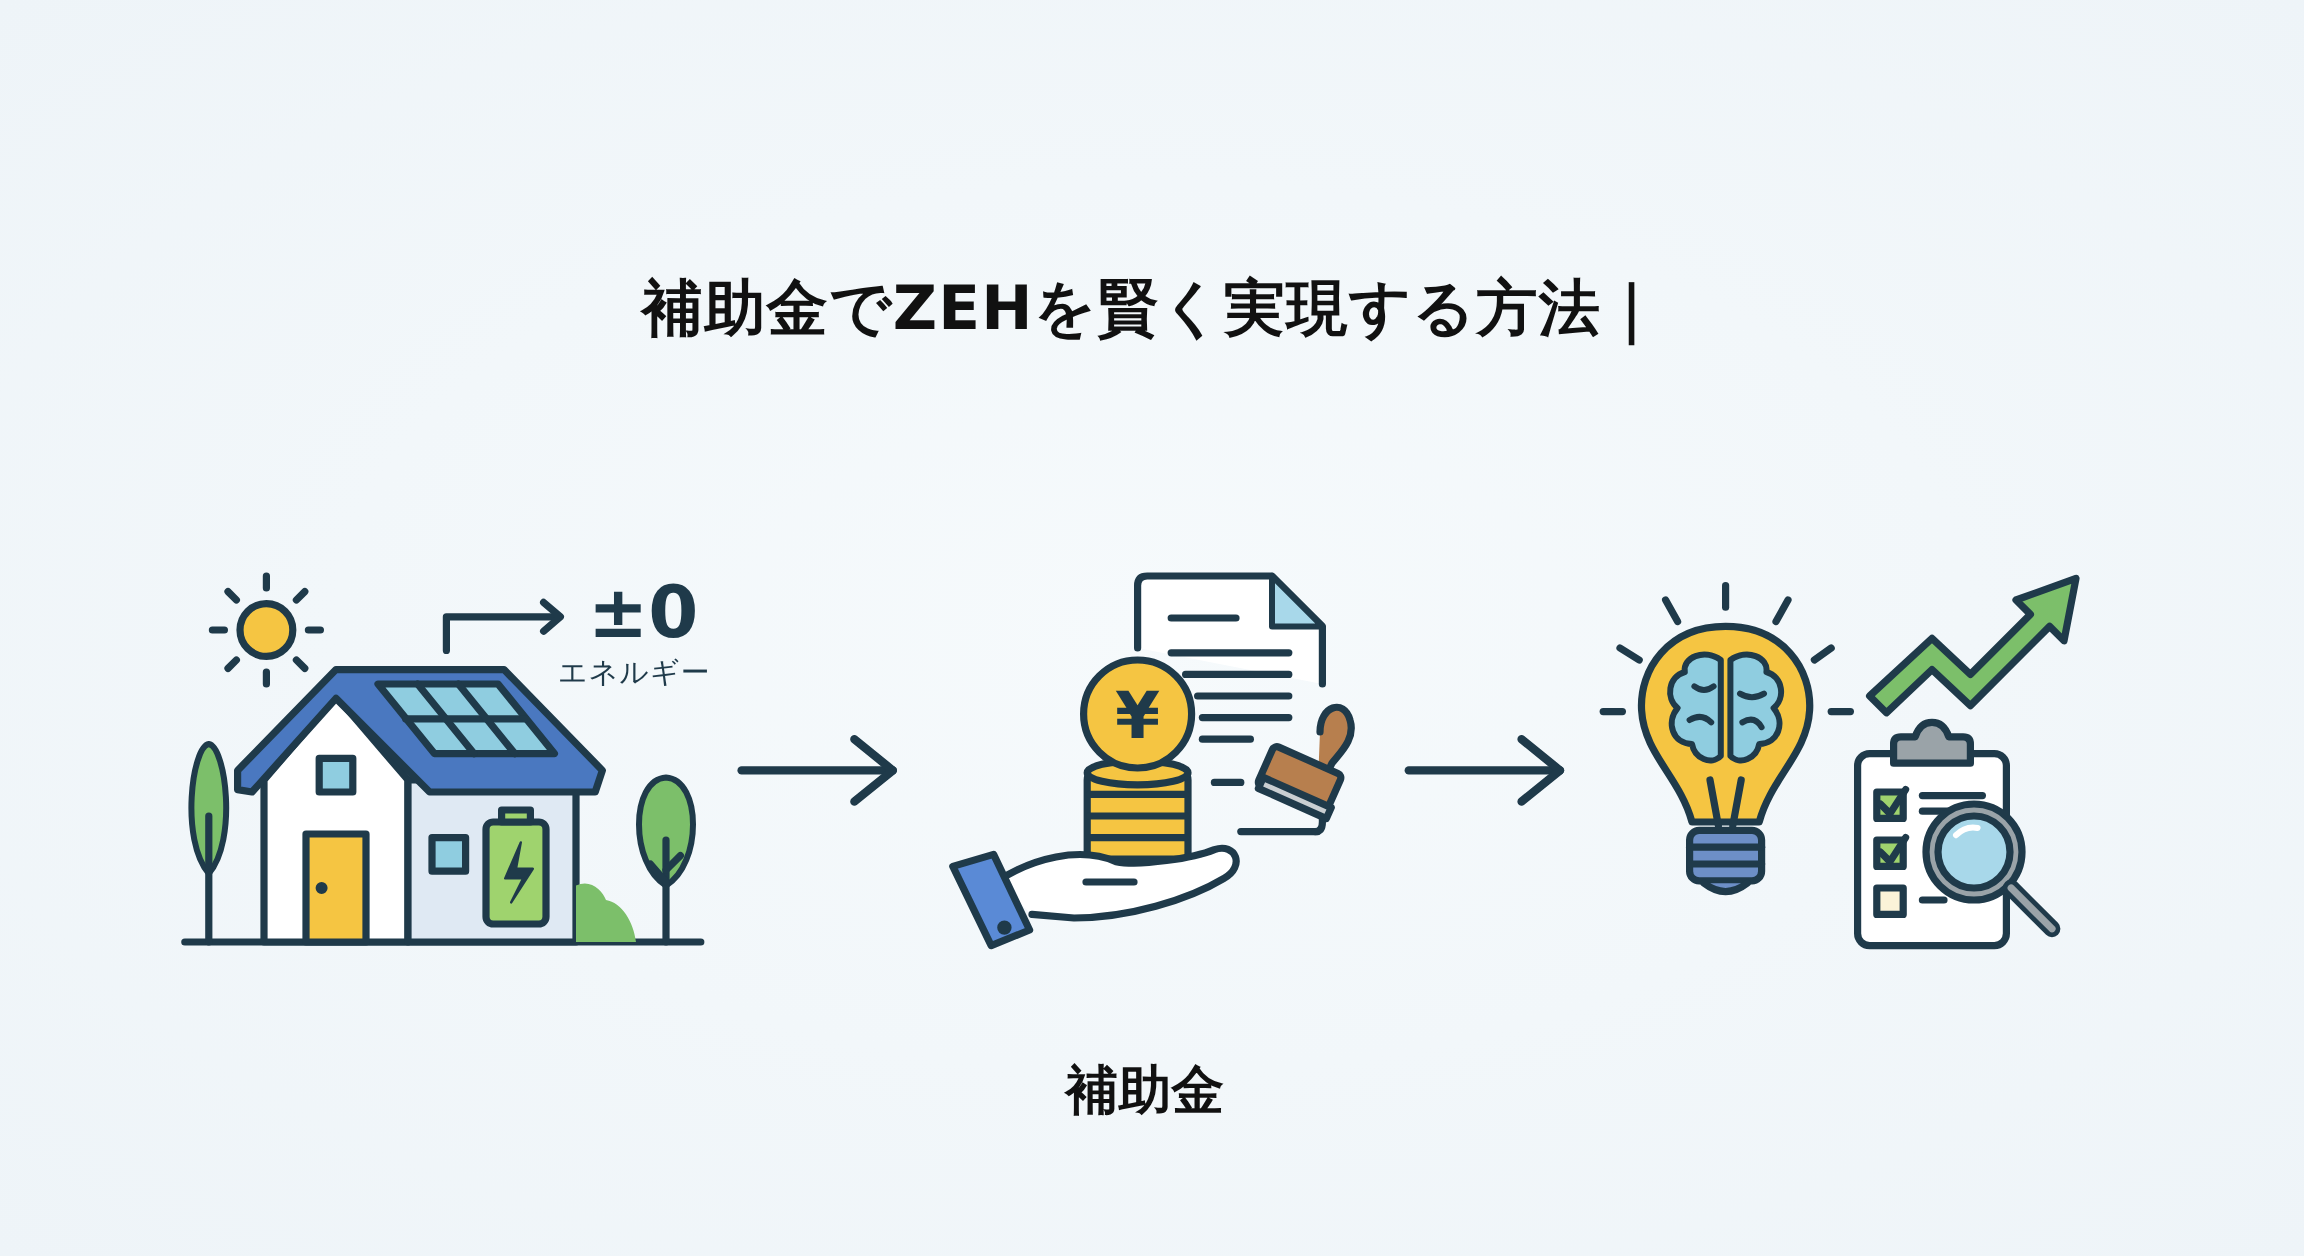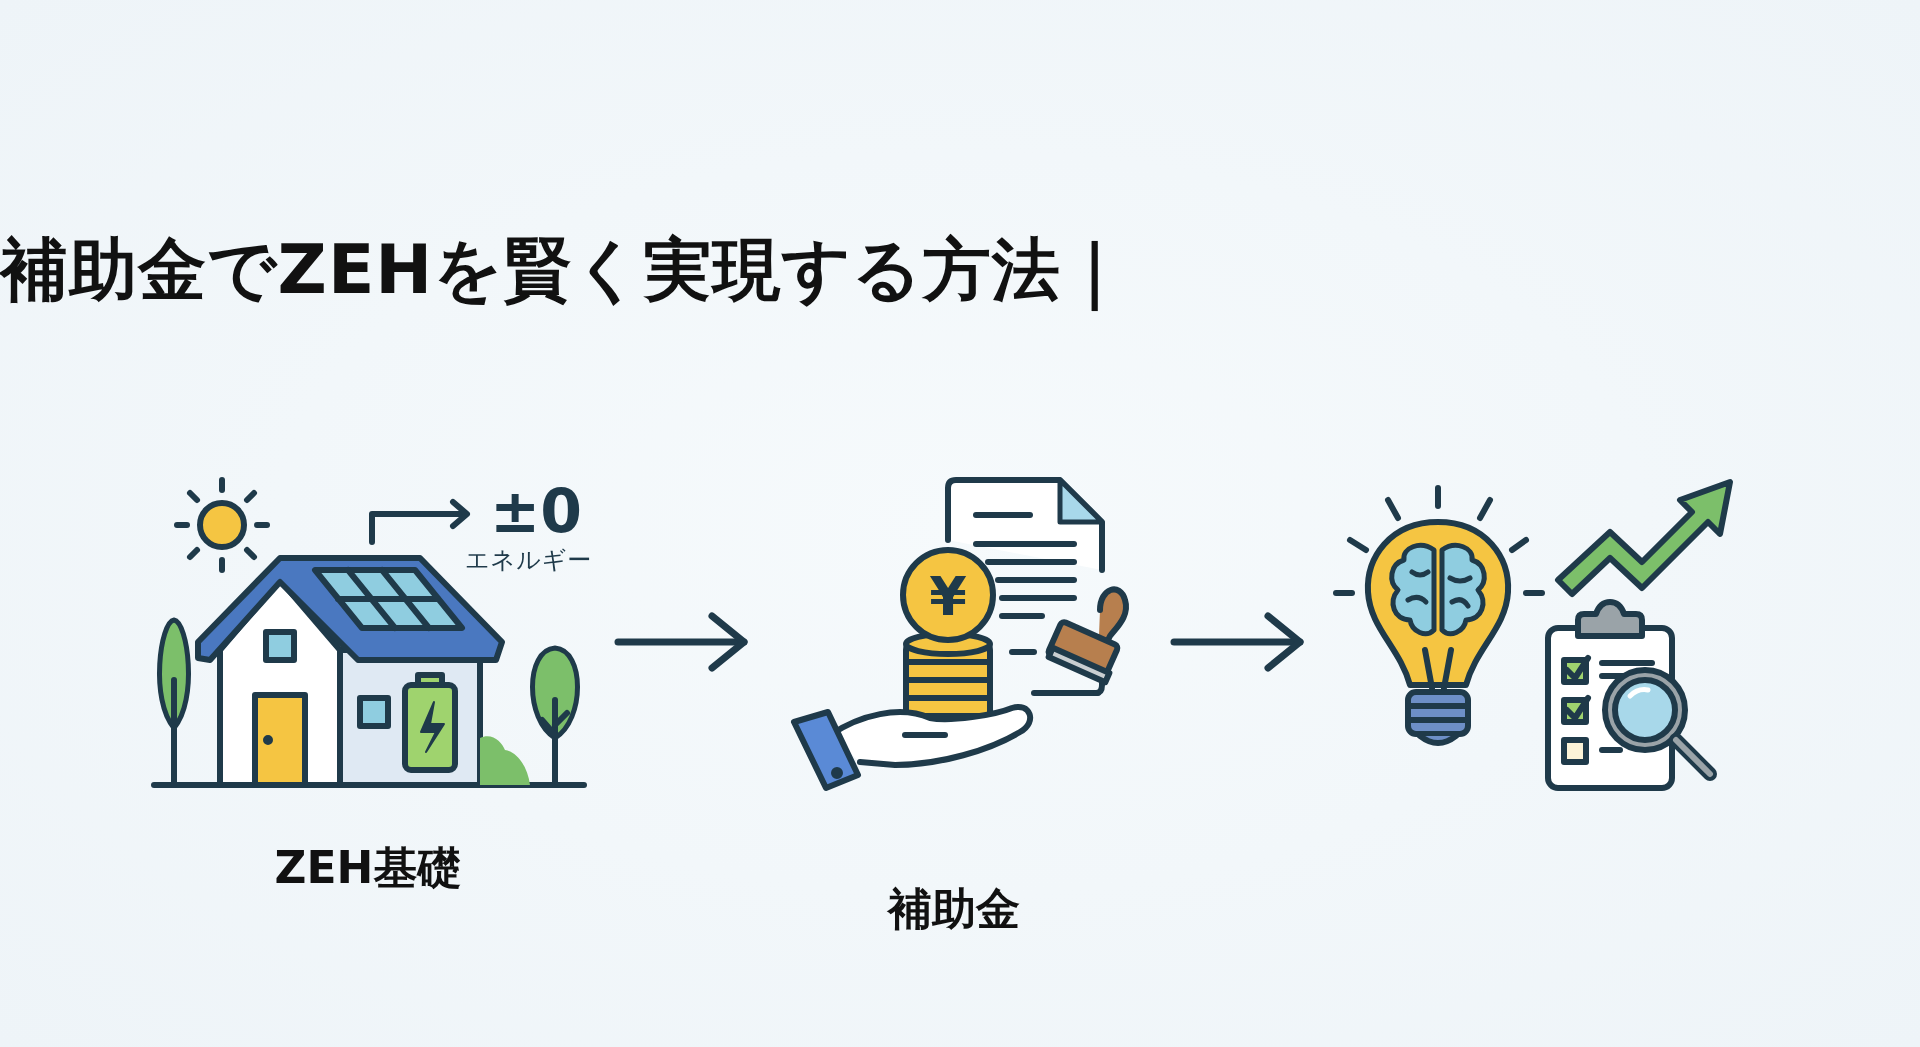--- a/index.html
+++ b/index.html
@@ -16,22 +16,23 @@
       position: relative;
       width: 1920px;
       height: 1047px;
       background: radial-gradient(ellipse at center, #f6fafc 0%, #eef4f8 100%);
     }
     .title {
       position: absolute;
       left: 0;
       top: 168px;
       width: 1920px;
+      text-align: center;
       font-weight: 700;
-      font-size: 68px;
+      font-size: 51px;
       line-height: 112px;
       letter-spacing: 1px;
       color: #111111;
     }
     .title-line { display: block; }
     .figure {
       position: absolute;
     }
     .label {
       position: absolute;
@@ -235,16 +236,15 @@
       <g>
         <circle cx="325" cy="250" r="40" fill="#9aa3a8" stroke-width="6"></circle>
         <circle cx="325" cy="250" r="30" fill="#a8d8ea"></circle>
         <path d="M310 236 Q 318 228 328 230" stroke="#ffffff" stroke-width="5"></path>
         <line x1="356" y1="280" x2="390" y2="314" stroke-width="14"></line>
         <line x1="356" y1="280" x2="390" y2="314" stroke="#9aa3a8" stroke-width="6"></line>
       </g>
     </g>
   </svg>
 
-  <div class="label" style="left:248px; width:240px;">ZEH基礎</div>
   <div class="label" style="left:844px; width:220px;margin-top:41px;">補助金</div>
 
 </div>
 
 </body></html>

